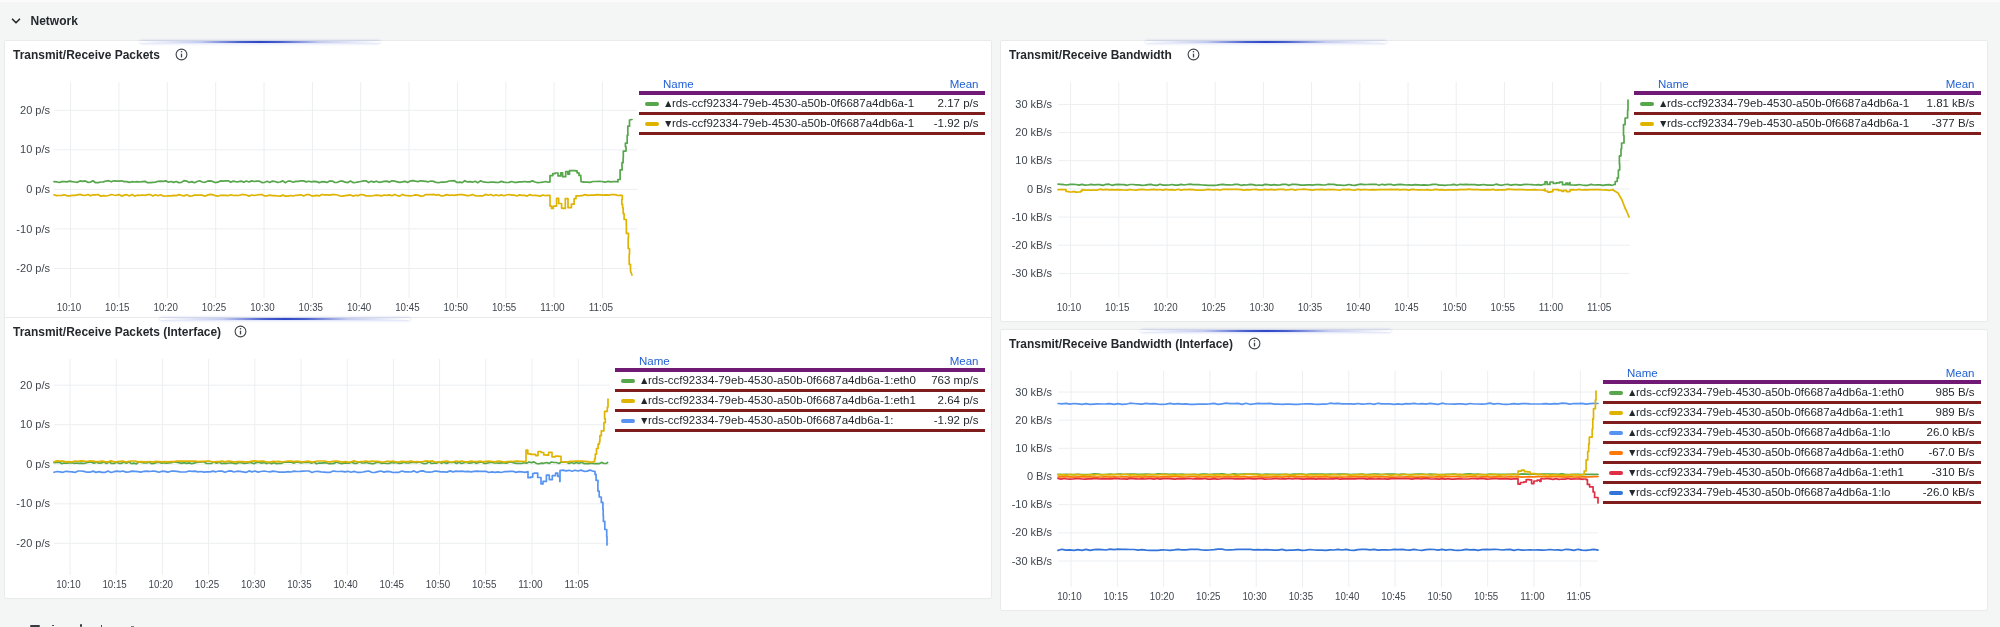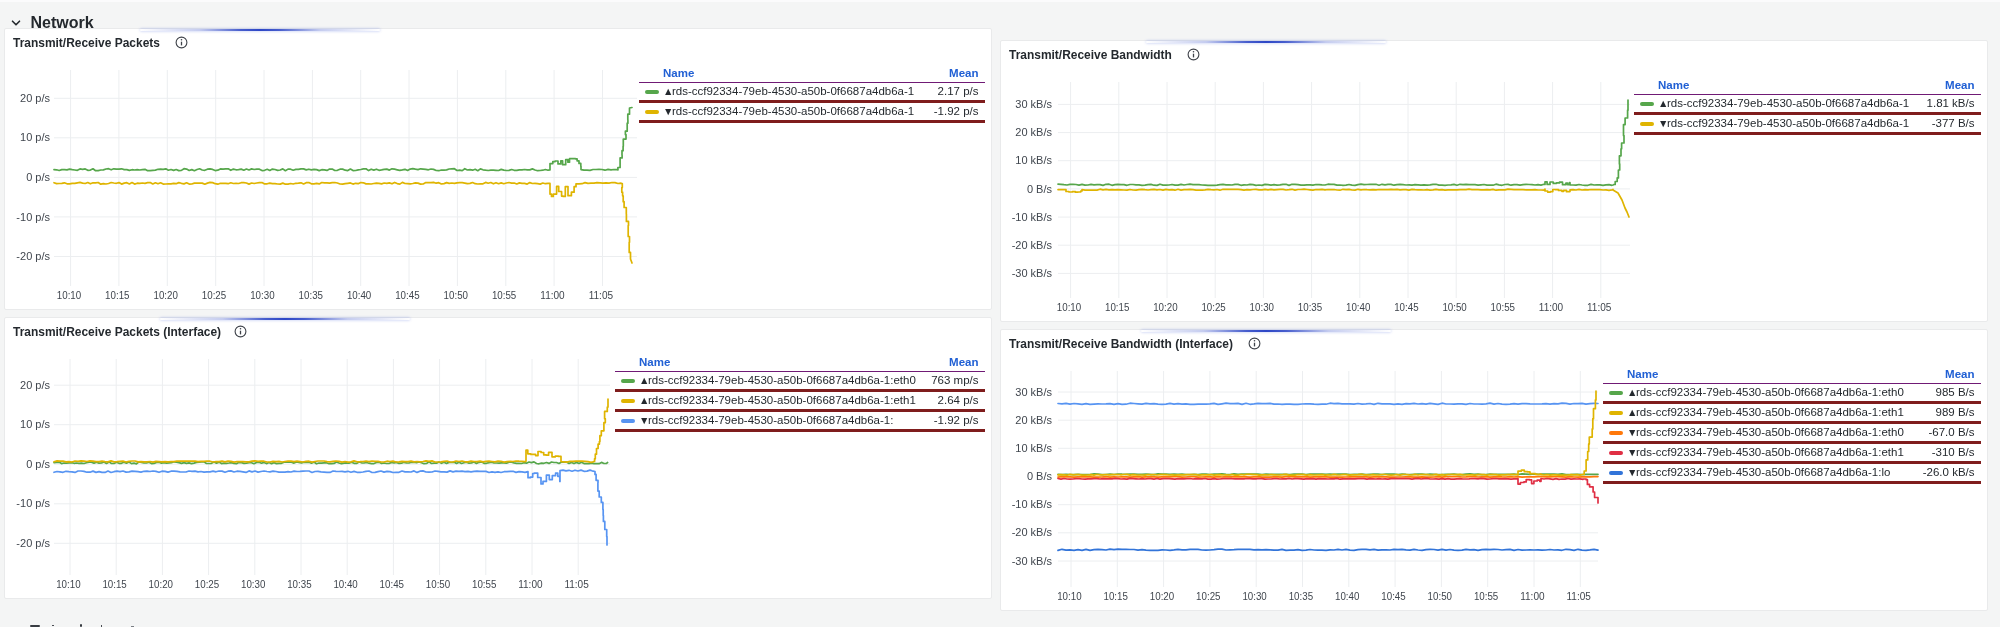--- a/index.html
+++ b/index.html
@@ -1,43 +1,43 @@
 <!DOCTYPE html>
 <html><head><meta charset="utf-8"><style>
 *{margin:0;padding:0;box-sizing:border-box}
 html,body{width:2000px;height:627px;background:#f4f5f5;font-family:"Liberation Sans",sans-serif;overflow:hidden;position:relative}
 .topstrip{position:absolute;left:0;top:0;width:2000px;height:2px;background:#fbfbfc}
 .rowhead{position:absolute;left:9px;top:14px;display:flex;align-items:center}
-.rowhead .tt{font-size:16px;font-weight:700;color:#24292e;margin-left:7.5px}
+.rowhead .tt{font-size:12px;font-weight:700;color:#24292e;margin-left:7.5px}
 .panel{position:absolute;background:#fff;border:1px solid #e9eaeb;border-radius:2px}
 .ptitle{position:absolute;left:7.5px;top:7.1px;font-size:13px;font-weight:700;color:#24292e;line-height:13px;white-space:nowrap;transform-origin:0 0;transform:scaleX(0.92)}
 .picon{position:absolute;top:6.5px}
 .picon svg{display:block}
 .lbar{position:absolute;top:-0.5px;height:2.4px;border-radius:2px;
  background:linear-gradient(90deg,rgba(45,71,198,0) 0%,rgba(45,71,198,.28) 25%,rgba(45,71,198,.88) 42%,#2d47c6 50%,rgba(45,71,198,.88) 58%,rgba(45,71,198,.28) 75%,rgba(45,71,198,0) 100%);
  box-shadow:0 0 3px rgba(70,100,220,.45)}
 .legend{position:absolute;top:35.9px;font-size:11.5px;color:#24292e}
-.lgh{height:18px;display:flex;align-items:center;border-bottom:1px solid #701a75;font-weight:700;color:#2160d4;padding:0 6.5px 0 24px}
+.lgh{height:18px;display:flex;align-items:center;border-bottom:4px solid #701a75;font-weight:400;color:#2160d4;padding:0 6.5px 0 24px}
 .lgh .lgm{margin-left:auto}
 .lgr{height:20px;display:flex;align-items:center;border-bottom:3px solid #7f1d1d;padding:0 6.5px 0 6px}
 .lgr i{width:14px;height:3.6px;border-radius:2px;flex:none;margin-right:4px;margin-top:1px}
 .lgr .nm{white-space:nowrap;overflow:hidden}
 .tri{font-size:10.5px;margin-right:-1.5px}
 .lgr .mv{margin-left:auto;white-space:nowrap;padding-left:10px}
 </style></head>
 <body>
 <div class="topstrip"></div>
 <div class="rowhead">
     <svg width="14" height="14" viewBox="0 0 14 14" style="flex:none">
       <path d="M3.5 5.2 L7 8.8 L10.5 5.2" fill="none" stroke="#24292e" stroke-width="1.6" stroke-linecap="round" stroke-linejoin="round"></path>
     </svg>
     <span class="tt">Network</span>
   </div>
 
-<div class="panel" style="left:4px;top:28px;width:988px;height:282px">
+<div class="panel" style="left:4px;top:40px;width:988px;height:282px">
 <div class="lbar" style="left:135px;width:240px"></div>
 <div class="ptitle">Transmit/Receive Packets</div>
     <div class="picon" style="left:170.0px">
       <svg class="info" width="13" height="13" viewBox="0 0 13 13">
         <circle cx="6.5" cy="6.5" r="5.4" fill="none" stroke="#3e4249" stroke-width="1.1"></circle>
         <line x1="6.5" y1="5.7" x2="6.5" y2="9.4" stroke="#3e4249" stroke-width="1.3"></line>
         <circle cx="6.5" cy="3.8" r="0.8" fill="#3e4249"></circle>
       </svg>
     </div>
 <svg width="987" height="281" style="position:absolute;left:-1px;top:-1px">
@@ -327,20 +327,25 @@
         <i style="background:#56A64B"></i>
         <span class="nm"><span class="tri">▲</span>rds-ccf92334-79eb-4530-a50b-0f6687a4db6a-1:eth0</span>
         <span class="mv">985 B/s</span>
       </div>
       <div class="lgr">
         <i style="background:#DFB400"></i>
         <span class="nm"><span class="tri">▲</span>rds-ccf92334-79eb-4530-a50b-0f6687a4db6a-1:eth1</span>
         <span class="mv">989 B/s</span>
       </div>
       <div class="lgr">
+        <i style="background:#5794F2"></i>
+        <span class="nm"><span class="tri">▲</span>rds-ccf92334-79eb-4530-a50b-0f6687a4db6a-1:lo</span>
+        <span class="mv">26.0 kB/s</span>
+      </div>
+      <div class="lgr">
         <i style="background:#FF780A"></i>
         <span class="nm"><span class="tri">▼</span>rds-ccf92334-79eb-4530-a50b-0f6687a4db6a-1:eth0</span>
         <span class="mv">-67.0 B/s</span>
       </div>
       <div class="lgr">
         <i style="background:#E02F44"></i>
         <span class="nm"><span class="tri">▼</span>rds-ccf92334-79eb-4530-a50b-0f6687a4db6a-1:eth1</span>
         <span class="mv">-310 B/s</span>
       </div>
       <div class="lgr">

